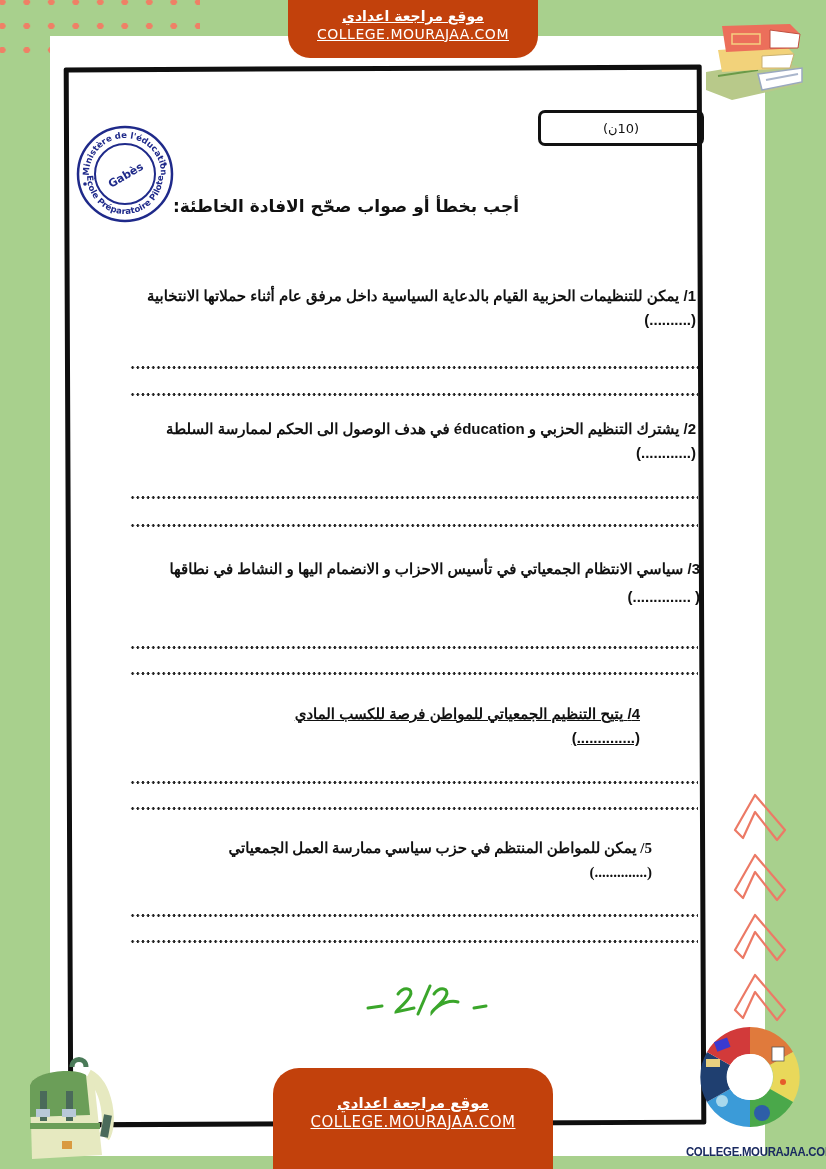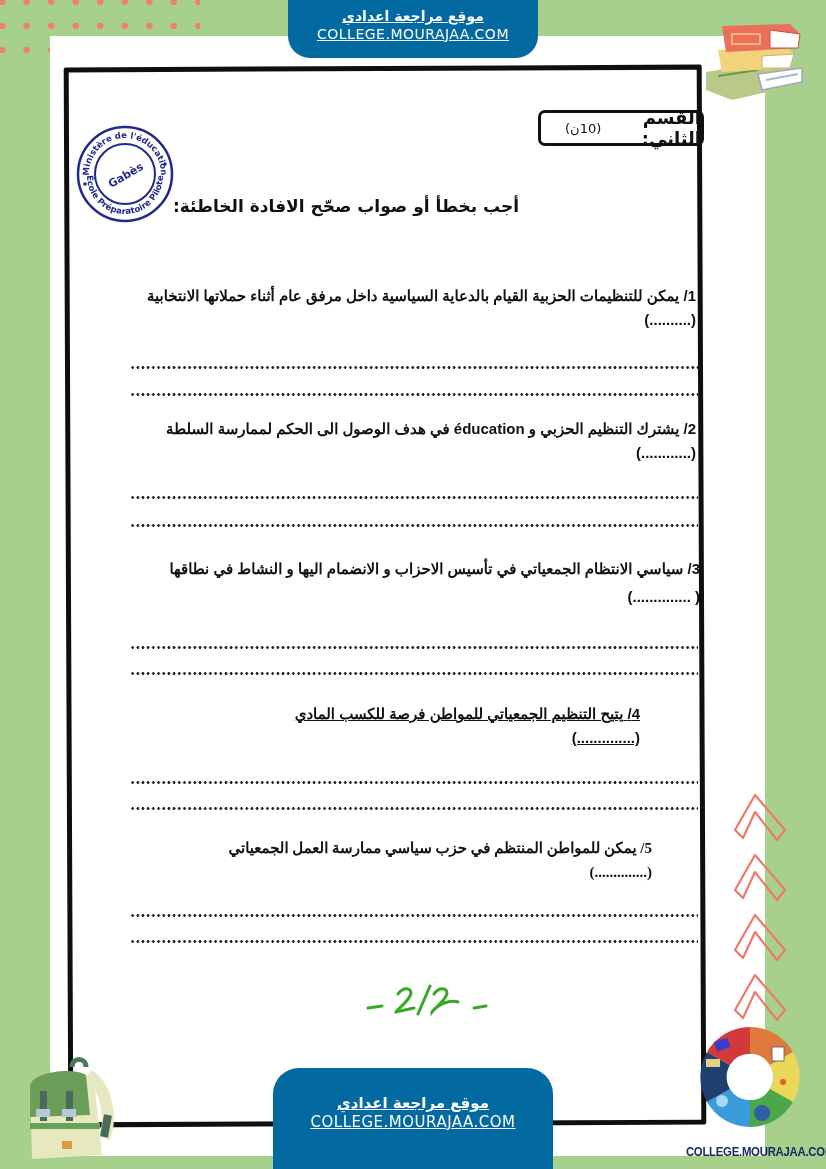--- a/index.html
+++ b/index.html
@@ -2,27 +2,27 @@
 <html><head>
 <meta charset="utf-8">
 <style>
   html, body { margin:0; padding:0; }
   body { width:826px; height:1169px; position:relative; overflow:hidden; background:#a8d08d; font-family:"DejaVu Sans", sans-serif; }
   .dots { position:absolute; left:0; top:0; width:200px; height:60px;
     background-image: radial-gradient(circle, #ef8066 3px, transparent 3.5px);
     background-size:24.5px 24px; background-position:-10px -10px; }
   .paper { position:absolute; left:50px; top:36px; width:715px; height:1120px; background:#ffffff; }
   .frame { position:absolute; left:66px; top:66px; width:638px; height:1060px; border:5px solid #0f0f0f; border-radius:2px; transform:rotate(-0.25deg); box-sizing:border-box; }
-  .site-banner { position:absolute; left:50%; transform:translateX(-50%); background:#0369a1; border-radius:18px; color:#ffffff; text-align:center; font-family:"DejaVu Sans", sans-serif; text-decoration:underline; line-height:1.25; }
+  .site-banner { position:absolute; left:50%; transform:translateX(-50%); background:#c2410c; border-radius:18px; color:#ffffff; text-align:center; font-family:"DejaVu Sans", sans-serif; text-decoration:underline; line-height:1.25; }
   .banner-top { top:0; width:250px; height:58px; padding-top:8px; box-sizing:border-box; font-size:14px; border-radius:0 0 22px 22px; }
   .banner-bottom { top:1068px; width:280px; height:101px; padding-top:26px; box-sizing:border-box; font-size:15px; border-radius:26px 26px 0 0; }
   .banner-ar { font-weight:bold; direction:rtl; display:block; }
   .banner-en { display:block; letter-spacing:0.5px; }
   .section-box { position:absolute; left:538px; top:110px; width:166px; height:36px; border:3px solid #111; border-radius:7px; box-sizing:border-box; display:flex; align-items:center; justify-content:center; direction:rtl; font-family:"DejaVu Sans", sans-serif; font-weight:bold; font-size:18px; color:#111; }
-  .section-box .pts { font-size:13px; font-weight:normal;margin-left:24px; }
+  .section-box .pts { font-size:13px; font-weight:normal; }
   .stamp { position:absolute; left:75px; top:124px; width:100px; height:100px; }
   .instruction { position:absolute; left:126px; top:196px; width:440px; text-align:center; direction:rtl; font-family:"DejaVu Sans", sans-serif; font-weight:bold; font-size:17px; color:#111; }
   .q { position:absolute; direction:rtl; text-align:right; font-family:"Liberation Sans", sans-serif; font-weight:bold; font-size:15px; color:#111; line-height:1.6; }
   .q .blank { display:block; }
   .dotline { position:absolute; left:130px; width:568px; height:3px;
     background-image: radial-gradient(circle, #222 1.2px, transparent 1.5px);
     background-size:5.2px 3px; }
   .page-num { position:absolute; left:360px; top:980px; }
   .books { position:absolute; left:698px; top:12px; }
   .bag { position:absolute; left:14px; top:1055px; }
@@ -55,21 +55,20 @@
     <path d="M64 44 L96 42 L92 56 L64 56 Z" fill="#ffffff" stroke="#c9b070" stroke-width="1"></path>
     <path d="M24 14 L92 12 L102 22 L100 36 L28 40 Z" fill="#ec6f5b"></path>
     <path d="M72 18 L102 22 L100 36 L72 36 Z" fill="#ffffff" stroke="#c05040" stroke-width="1"></path>
     <rect x="34" y="22" width="28" height="10" fill="none" stroke="#f5d080" stroke-width="1.5"></rect>
   </svg>
 </div>
 
 <div class="frame"></div>
 
 <div class="section-box">
-  <span>القسم الثاني:</span>
   <span class="pts">(10ن)</span>
 </div>
 
 <div class="stamp">
   <svg width="100" height="100" viewBox="0 0 100 100">
     <defs>
       <path id="arcTop" d="M14 50 A36 36 0 0 1 86 50"></path>
       <path id="arcBot" d="M12 52 A38 38 0 0 0 88 52"></path>
     </defs>
     <circle cx="50" cy="50" r="47" fill="none" stroke="#1f2a8a" stroke-width="2.5"></circle>

